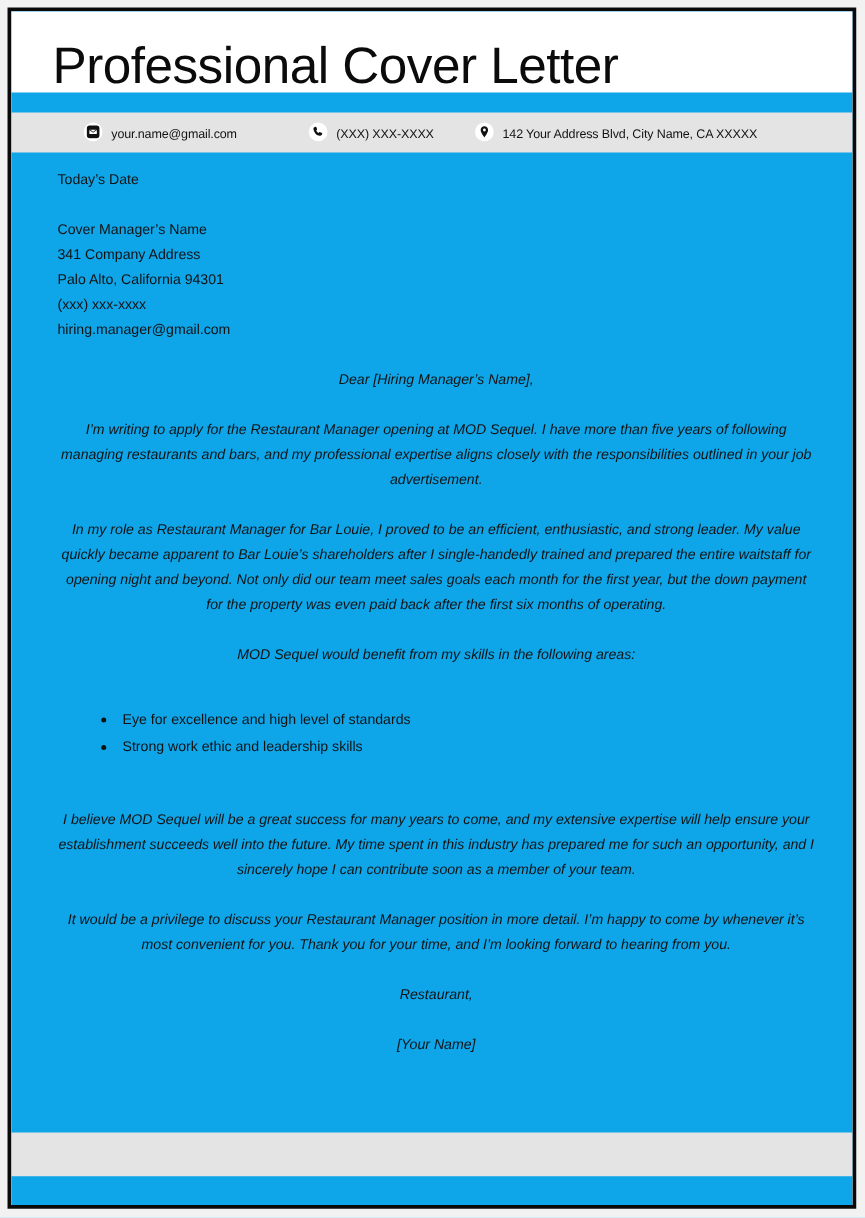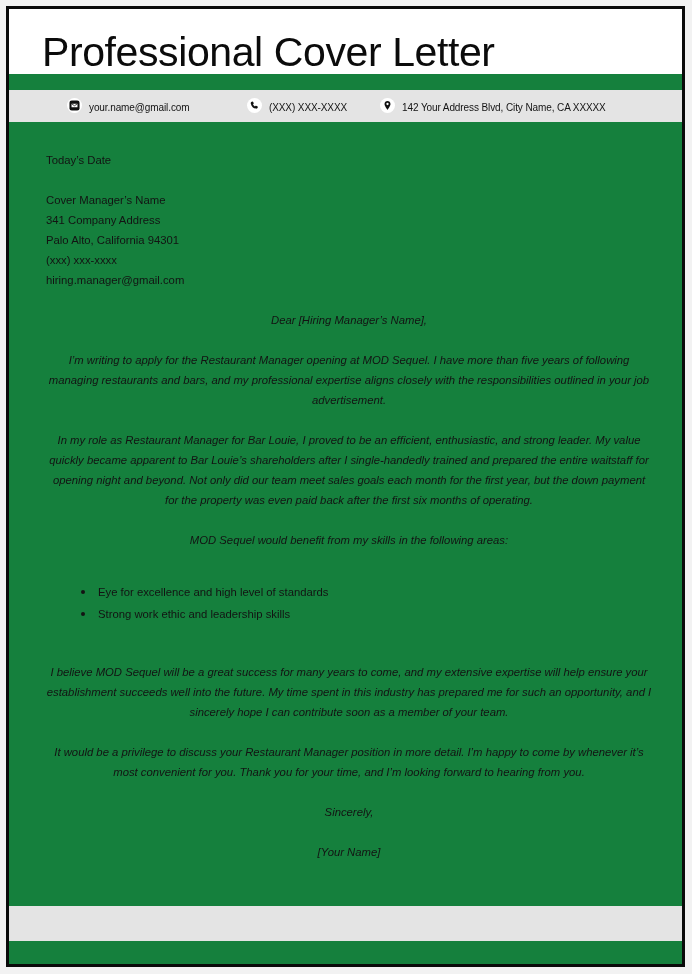--- a/index.html
+++ b/index.html
@@ -30,21 +30,21 @@
     box-sizing: border-box;
     border: 3px solid #0a0a0a;
     background: #ffffff;
     overflow: hidden;
   }
   .page-inner {
     position: relative;
     width: 100%;
     height: 100%;
     box-sizing: border-box;
-    background: #15803d;
+    background: #0ea5e9;
     overflow: hidden;
   }
 
   
   .letter-header {
     box-sizing: border-box;
     padding: 22px 0 0 33px;
     background: #ffffff;
   }
   .letter-title {
@@ -103,21 +103,21 @@
     padding: 0 30px 0 37px;
     color: #131313;
     font-family: "Liberation Sans", sans-serif;
     font-size: 11.3px;
     line-height: 20px;
   }
   .blk { margin: 0; }
   .spacer-26 { height: 26px; }
   .spacer-20 { height: 20px; }
 
-  .date-line { margin-top: 28px; }
+  .date-line { margin-top: 12px; }
 
   .recipient-line { display: block; }
 
   .para {
     margin: 0;
     text-align: center;
     font-style: italic;
   }
 
   .skills-list {
@@ -240,21 +240,21 @@
         <div class="spacer-26"></div>
 
         <p class="para">I believe MOD Sequel will be a great success for many years to come, and my extensive expertise will help ensure your establishment succeeds well into the future. My time spent in this industry has prepared me for such an opportunity, and I sincerely hope I can contribute soon as a member of your team.</p>
 
         <div class="spacer-20"></div>
 
         <p class="para">It would be a privilege to discuss your Restaurant Manager position in more detail. I’m happy to come by whenever it’s most convenient for you. Thank you for your time, and I’m looking forward to hearing from you.</p>
 
         <div class="spacer-20"></div>
 
-        <p class="para">Sincerely,</p>
+        <p class="para">Restaurant,</p>
 
         <div class="spacer-20"></div>
 
         <p class="para">[Your Name]</p>
 
       </div>
 
       <div class="footer-band"></div>
 
     </div>

